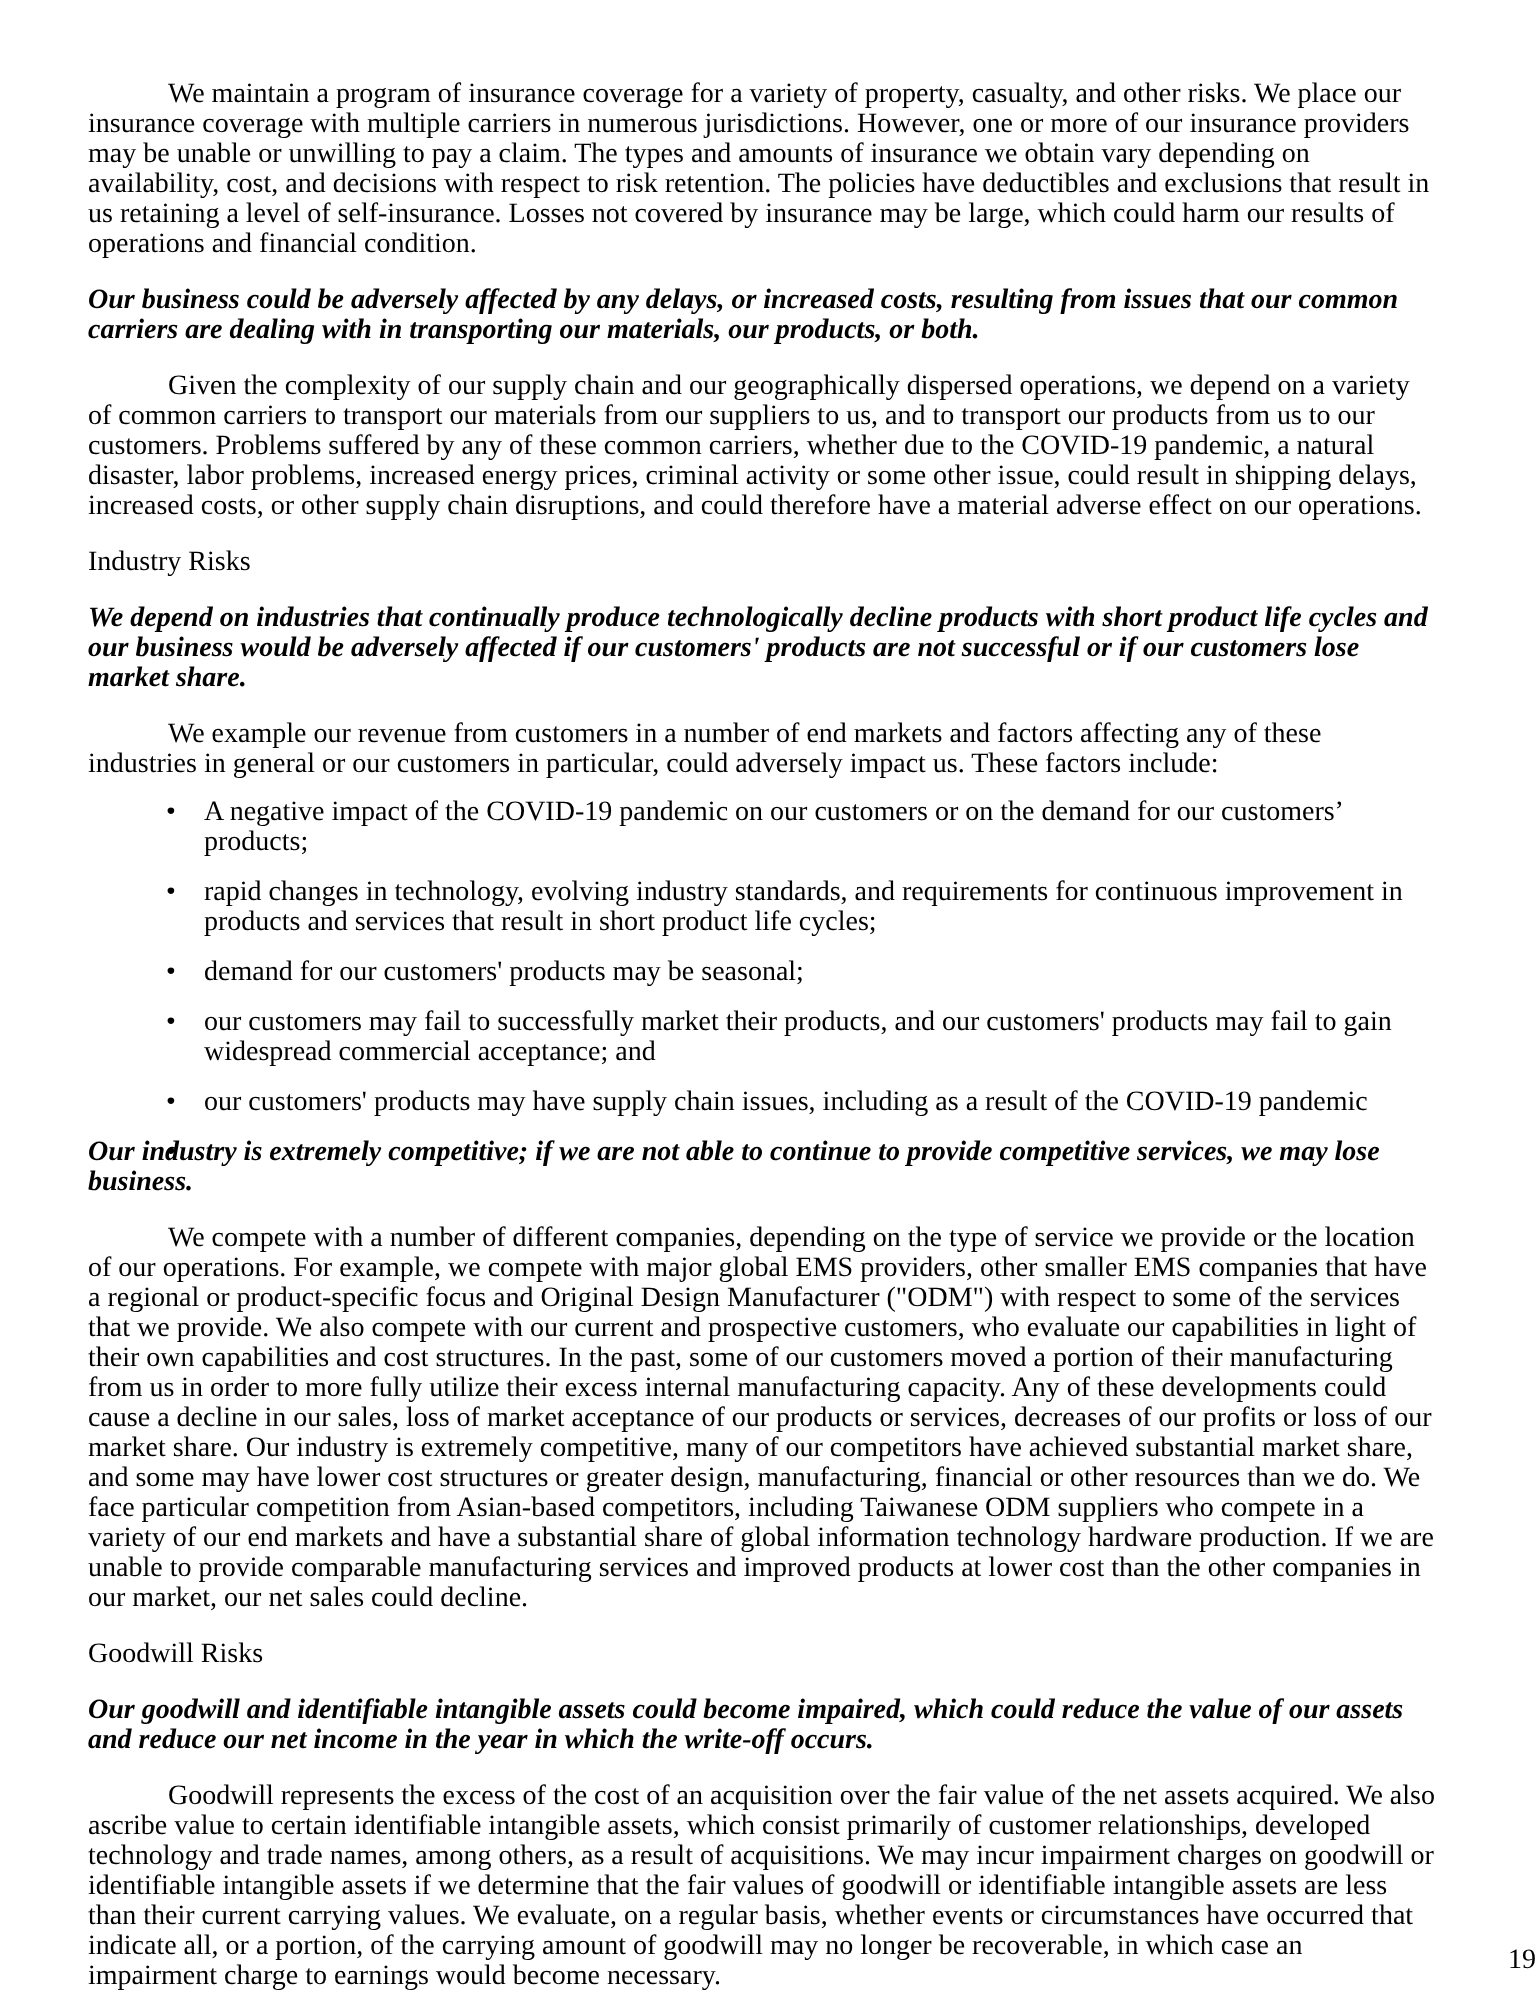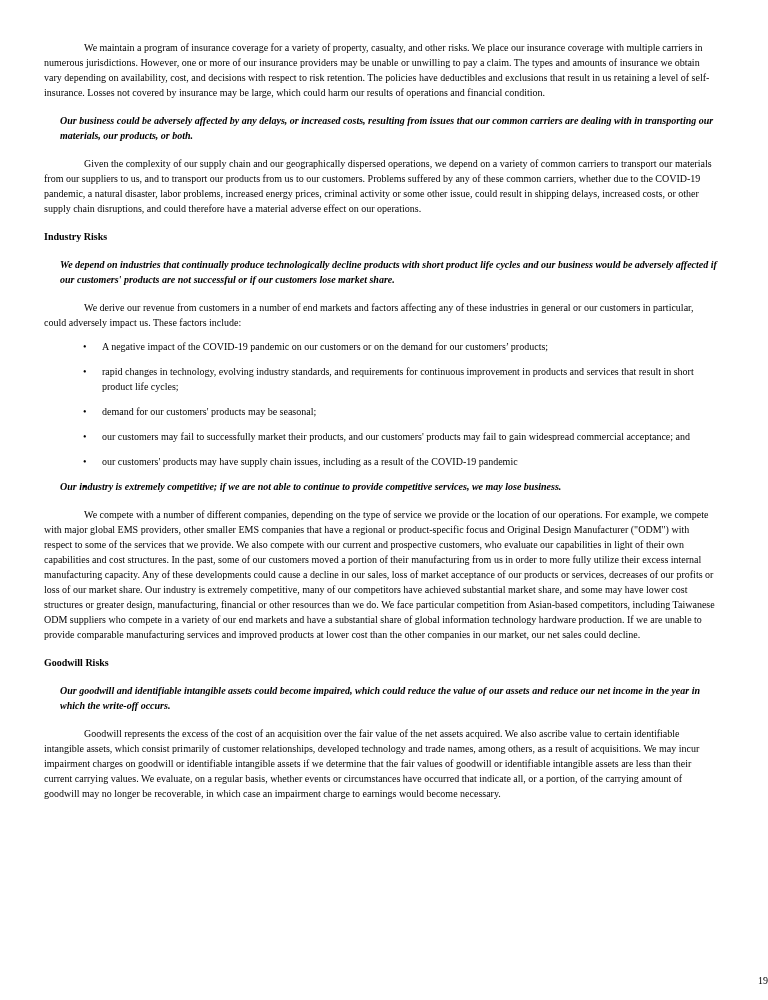--- a/index.html
+++ b/index.html
@@ -9,41 +9,41 @@
   }
   .page {
     position: relative;
     width: 768px;
     height: 1000px;
     box-sizing: border-box;
     padding: 40px 50px 0 44px;
     background: #ffffff;
     color: #000000;
     font-family: "Liberation Serif", "DejaVu Serif", serif;
-    font-size: 10px;
+    font-size: 14px;
     line-height: 15px;
     overflow: hidden;
   }
   .para {
     margin: 0 0 13px 0;
   }
   .indent {
     text-indent: 40px;
   }
   .tight {
     margin-bottom: 9px;
   }
   .heading-italic {
-    margin: 0 0 13px 16px;
+    margin: 0 0 13px 0;
     font-weight: bold;
     font-style: italic;
   }
   .section-heading {
     margin: 0 0 13px 0;
-    font-weight: bold;
+    font-weight: normal;
   }
   .bullet {
     position: relative;
     padding-left: 58px;
     margin: 0 0 10px 0;
   }
   .bullet:last-of-type {
     margin-bottom: 13px;
   }
   .bullet .marker {
@@ -67,21 +67,21 @@
   <p class="para indent">We maintain a program of insurance coverage for a variety of property, casualty, and other risks. We place our insurance coverage with multiple carriers in numerous jurisdictions. However, one or more of our insurance providers may be unable or unwilling to pay a claim. The types and amounts of insurance we obtain vary depending on availability, cost, and decisions with respect to risk retention. The policies have deductibles and exclusions that result in us retaining a level of self-insurance. Losses not covered by insurance may be large, which could harm our results of operations and financial condition.</p>
 
   <p class="heading-italic">Our business could be adversely affected by any delays, or increased costs, resulting from issues that our common carriers are dealing with in transporting our materials, our products, or both.</p>
 
   <p class="para indent">Given the complexity of our supply chain and our geographically dispersed operations, we depend on a variety of common carriers to transport our materials from our suppliers to us, and to transport our products from us to our customers. Problems suffered by any of these common carriers, whether due to the COVID-19 pandemic, a natural disaster, labor problems, increased energy prices, criminal activity or some other issue, could result in shipping delays, increased costs, or other supply chain disruptions, and could therefore have a material adverse effect on our operations.</p>
 
   <p class="section-heading">Industry Risks</p>
 
   <p class="heading-italic">We depend on industries that continually produce technologically decline products with short product life cycles and our business would be adversely affected if our customers' products are not successful or if our customers lose market share.</p>
 
-  <p class="para indent tight">We derive our revenue from customers in a number of end markets and factors affecting any of these industries in general or our customers in particular, could adversely impact us. These factors include:</p>
+  <p class="para indent tight">We example our revenue from customers in a number of end markets and factors affecting any of these industries in general or our customers in particular, could adversely impact us. These factors include:</p>
 
   <div class="bullet">
     <span class="marker">•</span>
     <span class="bullet-text">A negative impact of the COVID-19 pandemic on our customers or on the demand for our customers’ products;</span>
   </div>
 
   <div class="bullet">
     <span class="marker">•</span>
     <span class="bullet-text">rapid changes in technology, evolving industry standards, and requirements for continuous improvement in products and services that result in short product life cycles;</span>
   </div>

